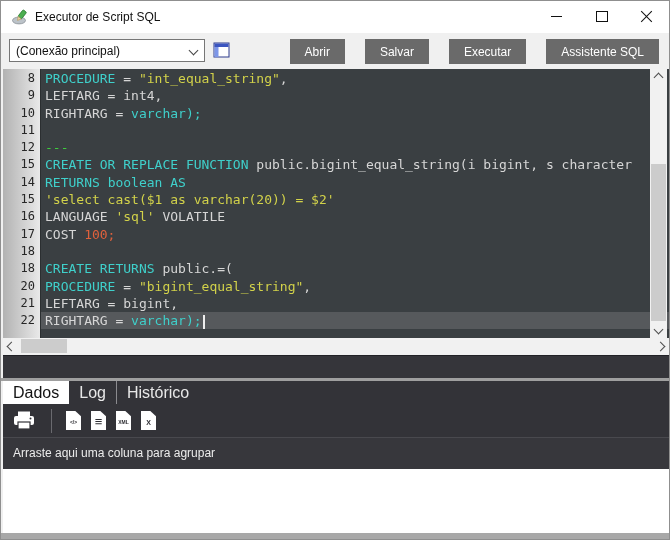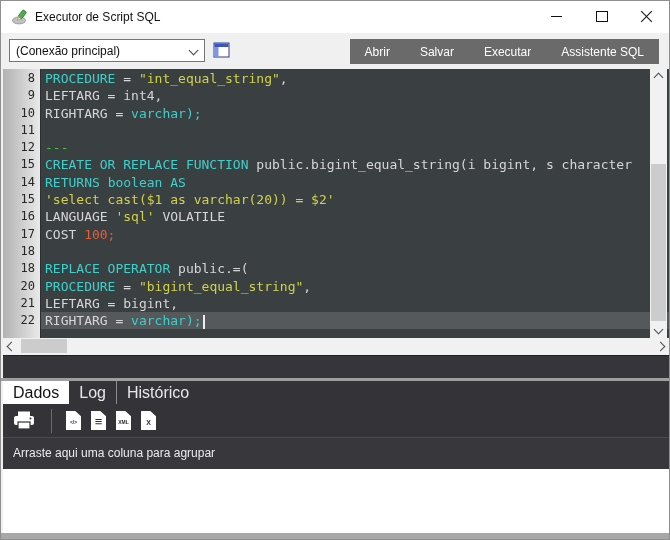--- a/index.html
+++ b/index.html
@@ -25,21 +25,21 @@
   .combo{position:absolute;left:8px;top:6px;width:196px;height:23px;box-sizing:border-box;
          background:#fff;border:1px solid #767676;display:flex;align-items:center;
          padding-left:6px;font-size:12px;color:#111;}
   .combo-arrow{position:absolute;right:7px;top:7px;}
   .chev{display:inline-block;width:6px;height:6px;border-right:1.6px solid #444;border-bottom:1.6px solid #444;}
   .chev.down{transform:rotate(45deg);}
   .chev.up{transform:rotate(-135deg);}
   .chev.left{transform:rotate(135deg);}
   .chev.right{transform:rotate(-45deg);}
   .conn-icon{position:absolute;left:212px;top:9px;width:18px;height:16px;}
-  .tb-btns{position:absolute;right:10px;top:6px;display:flex;gap:0;}
+  .tb-btns{position:absolute;right:10px;top:6px;display:flex;gap:20px;}
   .tb-btn{height:25px;background:#6a6a6a;color:#fff;border:none;font-family:"Liberation Sans",sans-serif;
           font-size:12px;padding:0 15px;cursor:default;}
 
   
   .editor{position:absolute;top:68px;left:2px;width:666px;height:269px;background:#3a3f42;overflow:hidden;}
   .gutter-bg{position:absolute;left:0;top:0;width:37px;height:100%;
              background:linear-gradient(to right,#b2b2b2,#e9e9e9);border-right:1px solid #2b2f31;}
   .code-lines{position:absolute;left:0;top:1px;right:0;}
   .code-line{display:flex;height:17.3px;line-height:17.3px;white-space:pre;
              font-family:"DejaVu Sans Mono",monospace;font-size:13px;}
@@ -149,21 +149,21 @@
         <div class="code-line"><span class="gutter-num">9</span><span class="code-text"><span class="tok-p">LEFTARG = int4,</span></span></div>
         <div class="code-line"><span class="gutter-num">10</span><span class="code-text"><span class="tok-p">RIGHTARG = </span><span class="tok-k">varchar);</span></span></div>
         <div class="code-line"><span class="gutter-num">11</span><span class="code-text"></span></div>
         <div class="code-line"><span class="gutter-num">12</span><span class="code-text"><span class="tok-c">---</span></span></div>
         <div class="code-line"><span class="gutter-num">15</span><span class="code-text"><span class="tok-k">CREATE OR REPLACE FUNCTION</span><span class="tok-p"> public.bigint_equal_string(i bigint, s character</span></span></div>
         <div class="code-line"><span class="gutter-num">14</span><span class="code-text"><span class="tok-k">RETURNS</span><span class="tok-p"> </span><span class="tok-k">boolean</span><span class="tok-p"> </span><span class="tok-k">AS</span></span></div>
         <div class="code-line"><span class="gutter-num">15</span><span class="code-text"><span class="tok-s">'select cast($1 as varchar(20)) = $2'</span></span></div>
         <div class="code-line"><span class="gutter-num">16</span><span class="code-text"><span class="tok-p">LANGUAGE </span><span class="tok-s">'sql'</span><span class="tok-p"> VOLATILE</span></span></div>
         <div class="code-line"><span class="gutter-num">17</span><span class="code-text"><span class="tok-p">COST </span><span class="tok-n">100;</span></span></div>
         <div class="code-line"><span class="gutter-num">18</span><span class="code-text"></span></div>
-        <div class="code-line"><span class="gutter-num">18</span><span class="code-text"><span class="tok-k">REPLACE OPERATOR</span><span class="tok-p"> public.=(</span></span></div>
+        <div class="code-line"><span class="gutter-num">18</span><span class="code-text"><span class="tok-k">CREATE RETURNS</span><span class="tok-p"> public.=(</span></span></div>
         <div class="code-line"><span class="gutter-num">20</span><span class="code-text"><span class="tok-k">PROCEDURE</span><span class="tok-p"> = </span><span class="tok-s">"bigint_equal_string"</span><span class="tok-p">,</span></span></div>
         <div class="code-line"><span class="gutter-num">21</span><span class="code-text"><span class="tok-p">LEFTARG = bigint,</span></span></div>
         <div class="code-line current"><span class="gutter-num">22</span><span class="code-text"><span class="tok-p">RIGHTARG = </span><span class="tok-k">varchar);</span><span class="caret"></span></span></div>
       </div>
   </div>
   <div class="vscroll">
     <div class="vs-btn top">
         <span class="chev up"></span>
       </div>
     <div class="vs-thumb"></div>

